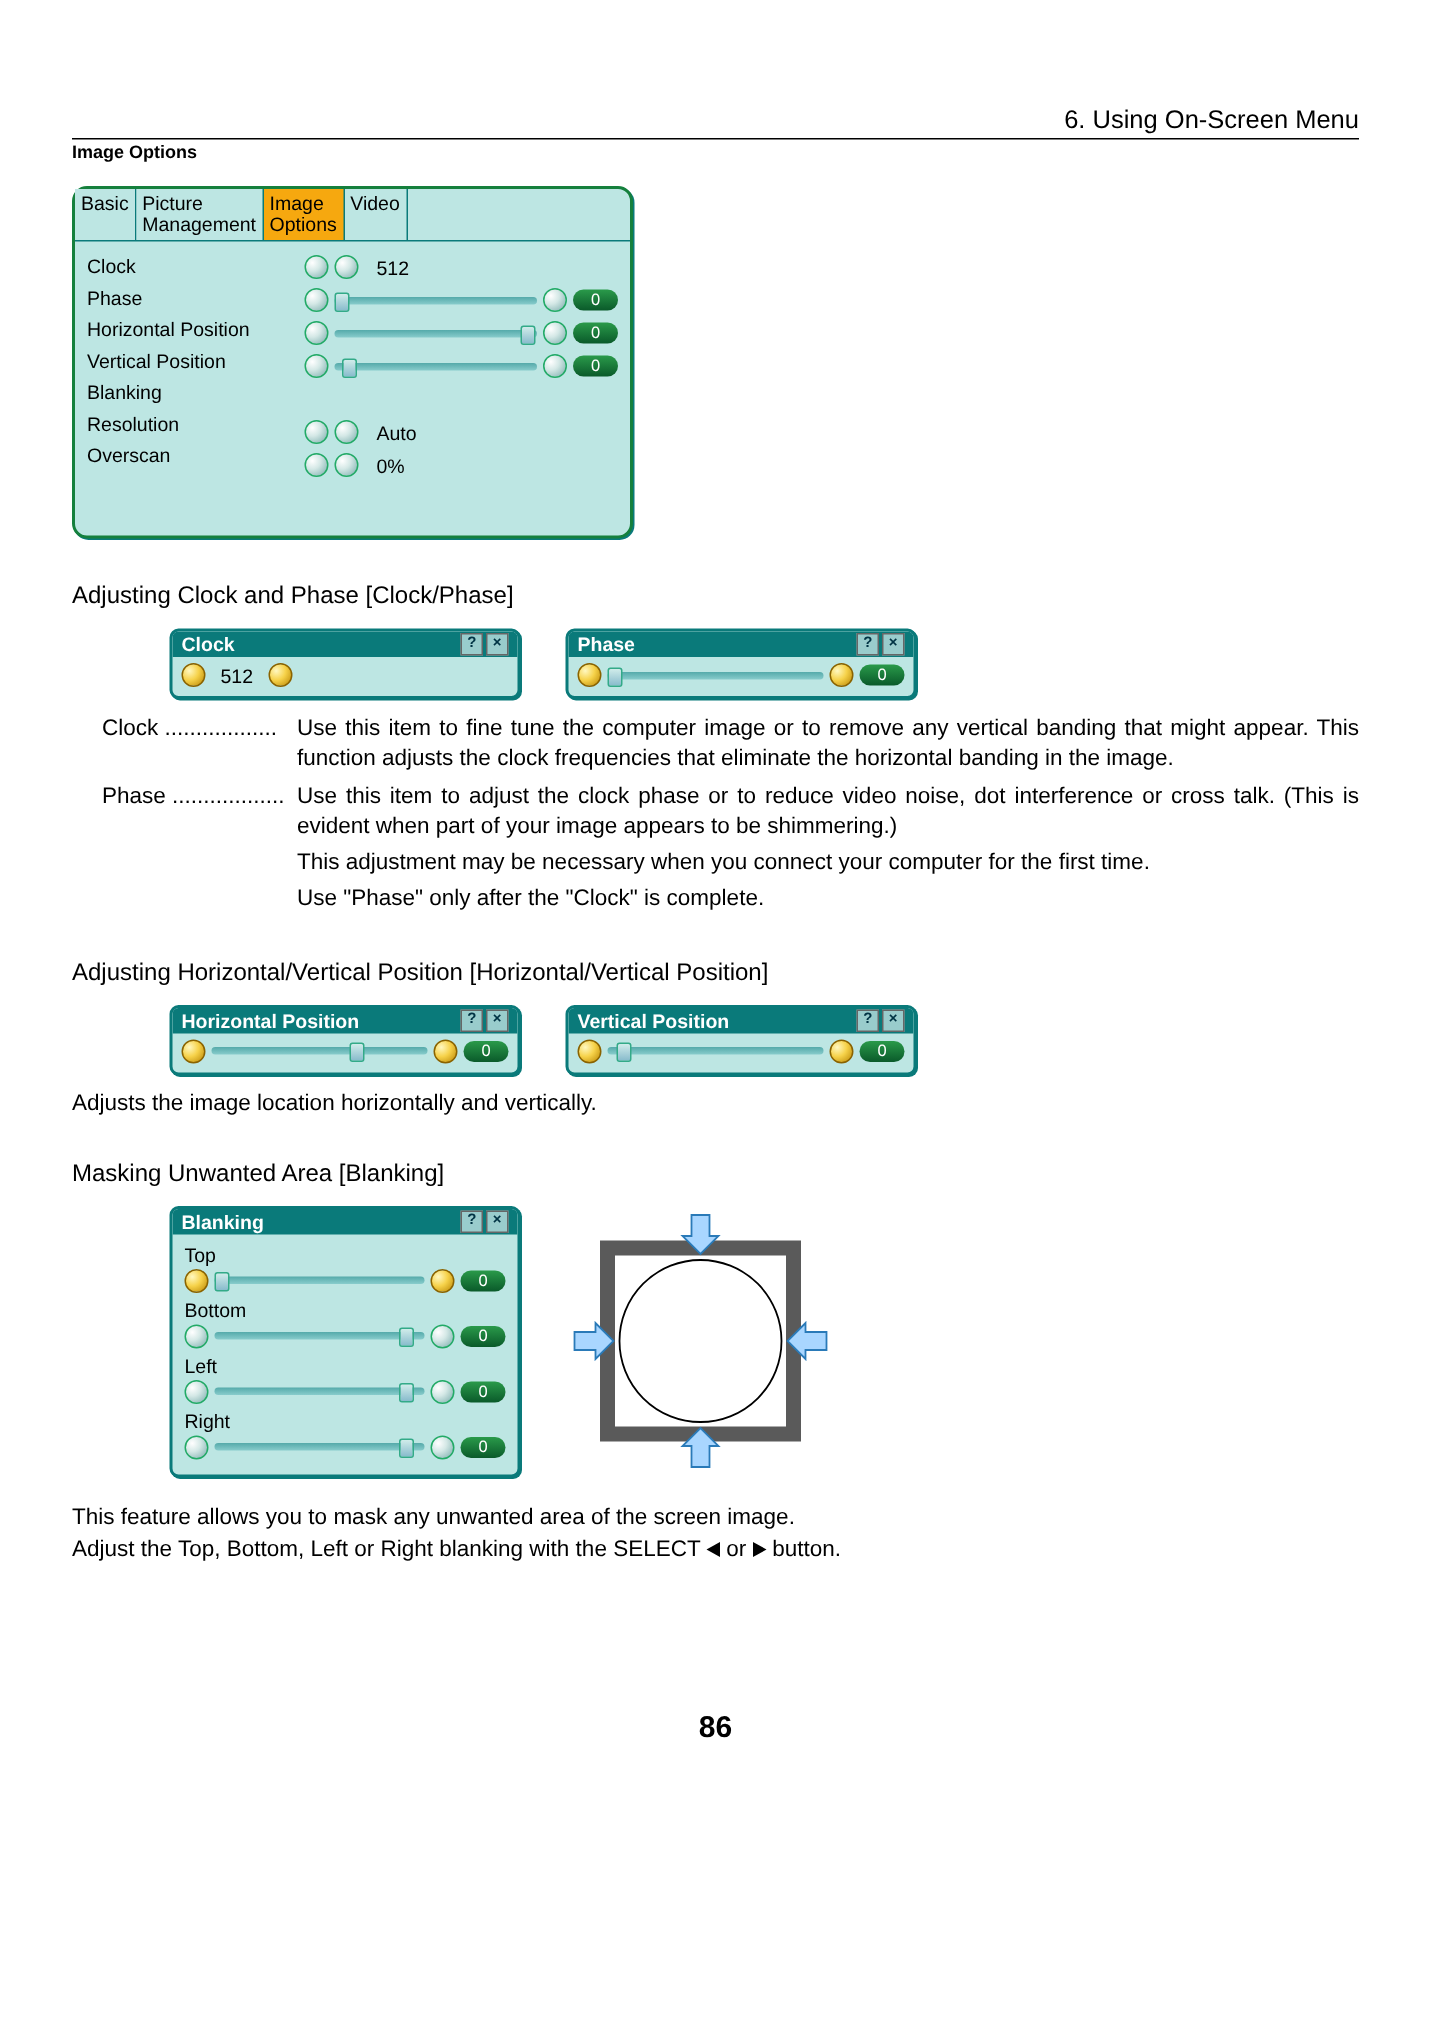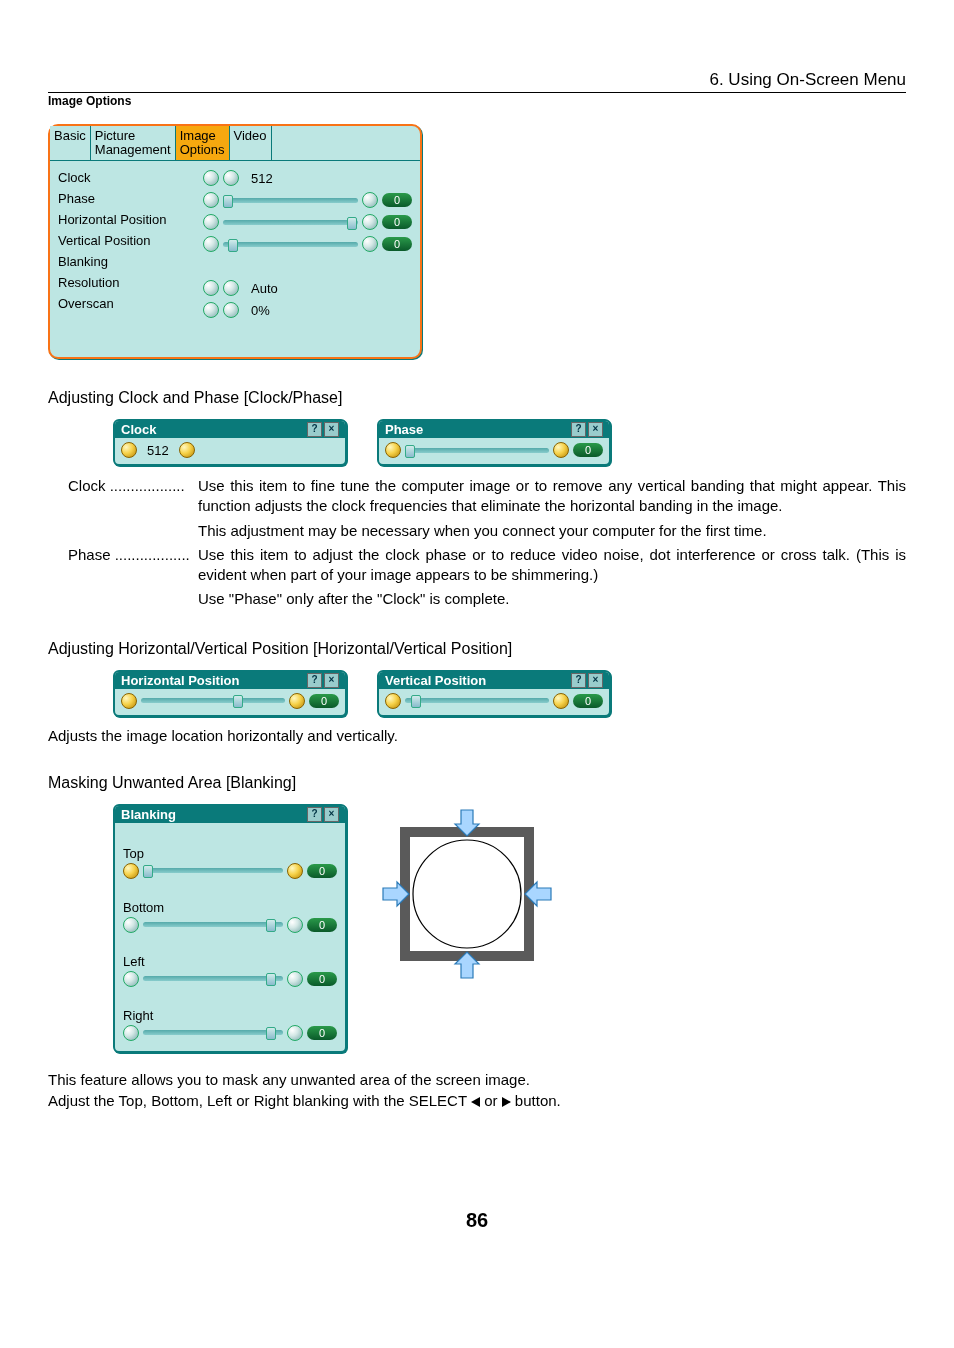--- a/index.html
+++ b/index.html
@@ -18,21 +18,21 @@
     border-bottom: 1.5px solid #000;
     padding-bottom: 2px;
     margin-bottom: 1px;
   }
   .h1 {
     font-weight: bold;
     font-size: 12px;
     margin-bottom: 16px;
   }
   .osd-panel {
-    border: 2px solid #f97316;
+    border: 2px solid #15803d;
     border-radius: 10px;
     width: 370px;
     background: #bde6e3;
     box-shadow: 1px 1px 0 #0a7a7a;
   }
   .osd-tabs {
     display: flex;
     border-bottom: 1px solid #0a7a7a;
   }
   .osd-tab {
@@ -200,21 +200,21 @@
     width: 230px;
     box-shadow: 1px 1px 0 #0a7a7a;
     overflow: hidden;
   }
   .blanking-body {
     padding: 4px 8px 8px 8px;
     font-family: "Trebuchet MS", Tahoma, sans-serif;
     font-size: 13px;
   }
   .bl-label {
-    margin-top: 19px;
+    margin-top: 2px;
   }
   .bl-row {
     display: flex;
     align-items: center;
     gap: 4px;
     height: 20px;
   }
   .diagram {
     width: 180px;
     height: 180px;
@@ -343,26 +343,26 @@
     </div>
   </div>
 
 
   <div class="def-table" id="clockphase-defs">
       <div class="def-row">
         <div class="def-term">Clock .................. </div>
         <div class="def-def">Use this item to fine tune the computer image or to remove any vertical banding that might appear. This function adjusts the clock frequencies that eliminate the horizontal banding in the image.</div>
       </div>
       <div class="def-row">
+        <div class="def-term">Phase .................. </div>
+        <div class="def-def">Use this item to adjust the clock phase or to reduce video noise, dot interference or cross talk. (This is evident when part of your image appears to be shimmering.)</div>
+      </div>
+      <div class="def-row">
         <div class="def-term"></div>
         <div class="def-def">This adjustment may be necessary when you connect your computer for the first time.</div>
-      </div>
-      <div class="def-row">
-        <div class="def-term">Phase .................. </div>
-        <div class="def-def">Use this item to adjust the clock phase or to reduce video noise, dot interference or cross talk. (This is evident when part of your image appears to be shimmering.)</div>
       </div>
       <div class="def-row">
         <div class="def-term"></div>
         <div class="def-def">Use "Phase" only after the "Clock" is complete.</div>
       </div>
     </div>
 
   <div class="h2">Adjusting Horizontal/Vertical Position [Horizontal/Vertical Position]</div>
 
   <div class="mini-windows">

